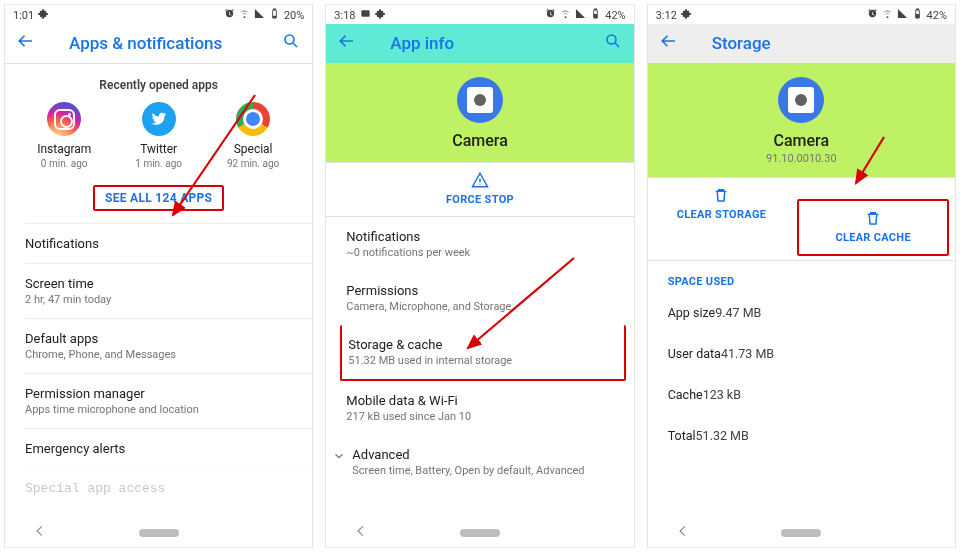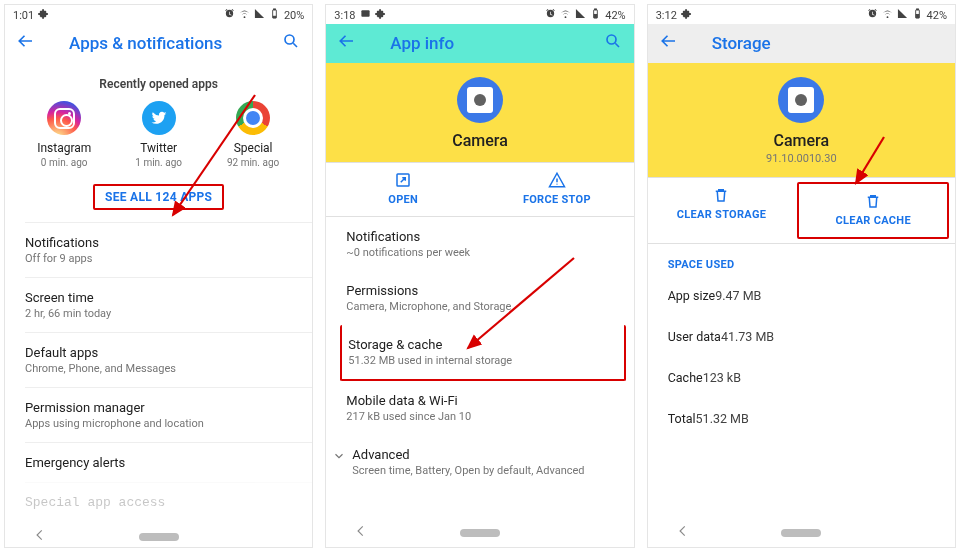--- a/index.html
+++ b/index.html
@@ -75,21 +75,21 @@
   .list .item { padding:12px 14px 12px 0; border-top:1px solid #eee; }
   .list .item:first-child { border-top:1px solid #eee; }
   .list .item .primary { font-size:13px; color:#212121; }
   .list .item .secondary { font-size:11px; color:#757575; margin-top:2px; }
   .list .item.adv { display:flex; align-items:flex-start; margin-left:-20px; padding-left:6px;}
   .list .item.adv .chev { color:#757575; margin-right:6px; margin-top:2px;}
   .list .item.adv .txt {}
 
   
   .app-header {
-    background:#fde047;
+    background:#bef264;
     display:flex;
     flex-direction:column;
     align-items:center;
     padding:14px 0 12px 0;
     border-bottom:1px solid #e0e0e0;
   }
   .app-header .big-icon {
     width:46px; height:46px;
     border-radius:50%;
     background:#3b78e7;
@@ -232,33 +232,32 @@
         <marker id="ah1" markerWidth="8" markerHeight="8" refX="6" refY="3" orient="auto">
           <path d="M0,0 L7,3 L0,6 z" fill="#d80000"></path>
         </marker>
       </defs>
     <line x1="100" y1="8" x2="18" y2="128" stroke="#d80000" stroke-width="2.2" marker-end="url(#ah1)"></line>
   </svg>
 
   <div class="list">
     <div class="item">
       <div class="primary">Notifications</div>
-      <div class="secondary">Off for 9 apps</div>
     </div>
     <div class="item">
       <div class="primary">Screen time</div>
-      <div class="secondary">2 hr, 66 min today</div>
+      <div class="secondary">2 hr, 47 min today</div>
     </div>
     <div class="item">
       <div class="primary">Default apps</div>
       <div class="secondary">Chrome, Phone, and Messages</div>
     </div>
     <div class="item">
       <div class="primary">Permission manager</div>
-      <div class="secondary">Apps using microphone and location</div>
+      <div class="secondary">Apps time microphone and location</div>
     </div>
     <div class="item">
       <div class="primary">Emergency alerts</div>
     </div>
     <div class="item faded">
       <div class="primary">Special app access</div>
     </div>
   </div>
 
   <div class="navbar">
@@ -314,29 +313,20 @@
   <div class="app-header">
     <div class="big-icon">
         <div class="inner">
           <div class="lens"></div>
         </div>
       </div>
     <div class="title2">Camera</div>
   </div>
 
   <div class="action-row">
-    <div class="act">
-      <span class="ic">
-          <svg viewBox="0 0 24 24" fill="none" stroke="#1a73e8" stroke-width="2">
-            <rect x="4" y="4" width="16" height="16" rx="1"></rect>
-            <path d="M9 15l6-6m-4 0h4v4"></path>
-          </svg>
-        </span>
-      <span>OPEN</span>
-    </div>
     <div class="act">
       <span class="ic">
           <svg viewBox="0 0 24 24" fill="none" stroke="#1a73e8" stroke-width="2">
             <path d="M12 3l10 18H2zM12 10v5m0 2v1"></path>
           </svg>
         </span>
       <span>FORCE STOP</span>
     </div>
   </div>
 
@@ -432,21 +422,21 @@
 
   <div class="action-row">
     <div class="act">
       <span class="ic">
           <svg viewBox="0 0 24 24" fill="none" stroke="#1a73e8" stroke-width="2">
             <path d="M5 7h14M9 7V5h6v2M7 7l1 13h8l1-13"></path>
           </svg>
         </span>
       <span>CLEAR STORAGE</span>
     </div>
-    <div class="act redbox" style="margin:4px 6px 4px 2px;">
+    <div class="act redbox" style="margin:21px 6px 4px 2px;">
       <span class="ic">
           <svg viewBox="0 0 24 24" fill="none" stroke="#1a73e8" stroke-width="2">
             <path d="M5 7h14M9 7V5h6v2M7 7l1 13h8l1-13"></path>
           </svg>
         </span>
       <span>CLEAR CACHE</span>
     </div>
   </div>
 
   <svg class="arrow-svg" style="left:196px; top:126px; width:50px; height:60px;" viewBox="0 0 50 60">

